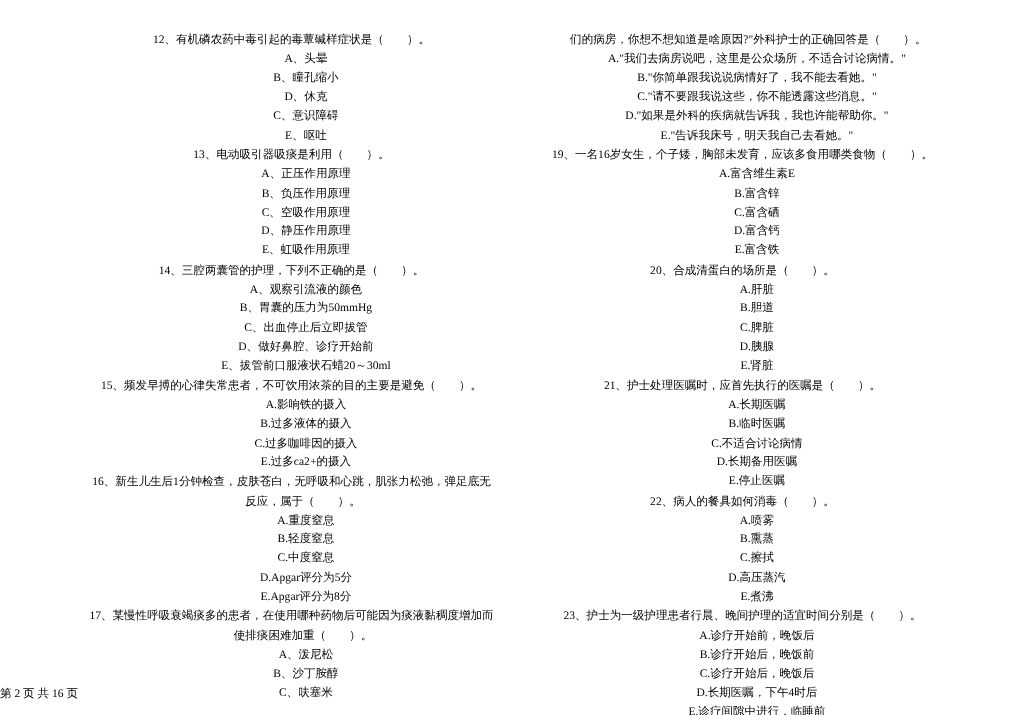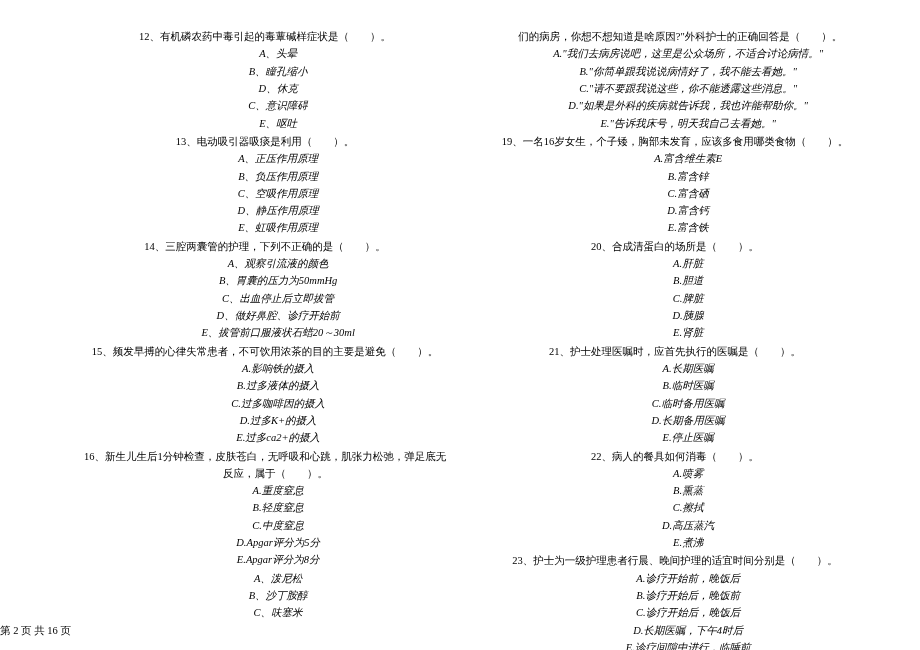--- a/index.html
+++ b/index.html
@@ -28,21 +28,20 @@
     }
     .q-stem {
       text-indent: -2em;
       padding-left: 2em;
     }
     .q-stem-cont {
       padding-left: 1em;
     }
     .opt {
       padding-left: 2.5em;
-      font-style: italic;
     }
     .footer {
       position: absolute;
       bottom: 12px;
       left: 0;
       right: 0;
       text-align: left;
       font-size: 10.5px;
     }
   </style>
@@ -78,34 +77,34 @@
       <div class="opt">C、出血停止后立即拔管</div>
       <div class="opt">D、做好鼻腔、诊疗开始前</div>
       <div class="opt">E、拔管前口服液状石蜡20～30ml</div>
     </div>
 
     <div class="q">
       <div class="q-stem">15、频发早搏的心律失常患者，不可饮用浓茶的目的主要是避免（　　）。</div>
       <div class="opt">A.影响铁的摄入</div>
       <div class="opt">B.过多液体的摄入</div>
       <div class="opt">C.过多咖啡因的摄入</div>
-      <div class="opt">D.过多K+的摄入</div>
       <div class="opt">E.过多ca2+的摄入</div>
     </div>
 
     <div class="q">
       <div class="q-stem">16、新生儿生后1分钟检查，皮肤苍白，无呼吸和心跳，肌张力松弛，弹足底无反应，属于（　　）。</div>
       <div class="opt">A.重度窒息</div>
       <div class="opt">B.轻度窒息</div>
       <div class="opt">C.中度窒息</div>
       <div class="opt">D.Apgar评分为5分</div>
       <div class="opt">E.Apgar评分为8分</div>
     </div>
 
     <div class="q">
+      <div class="q-stem">17、某慢性呼吸衰竭痰多的患者，在使用哪种药物后可能因为痰液黏稠度增加而使排痰困难加重（　　）。</div>
       <div class="opt">A、泼尼松</div>
       <div class="opt">B、沙丁胺醇</div>
       <div class="opt">C、呋塞米</div>
 
     </div>
 
   </div>
 
   <div class="col">
 
@@ -133,21 +132,21 @@
       <div class="opt">B.胆道</div>
       <div class="opt">C.脾脏</div>
       <div class="opt">D.胰腺</div>
       <div class="opt">E.肾脏</div>
     </div>
 
     <div class="q">
       <div class="q-stem">21、护士处理医嘱时，应首先执行的医嘱是（　　）。</div>
       <div class="opt">A.长期医嘱</div>
       <div class="opt">B.临时医嘱</div>
-      <div class="opt">C.临时备用医嘱</div>
+      <div class="opt">C.不适合讨论病情</div>
       <div class="opt">D.长期备用医嘱</div>
       <div class="opt">E.停止医嘱</div>
     </div>
 
     <div class="q">
       <div class="q-stem">22、病人的餐具如何消毒（　　）。</div>
       <div class="opt">A.喷雾</div>
       <div class="opt">B.熏蒸</div>
       <div class="opt">C.擦拭</div>
       <div class="opt">D.高压蒸汽</div>

